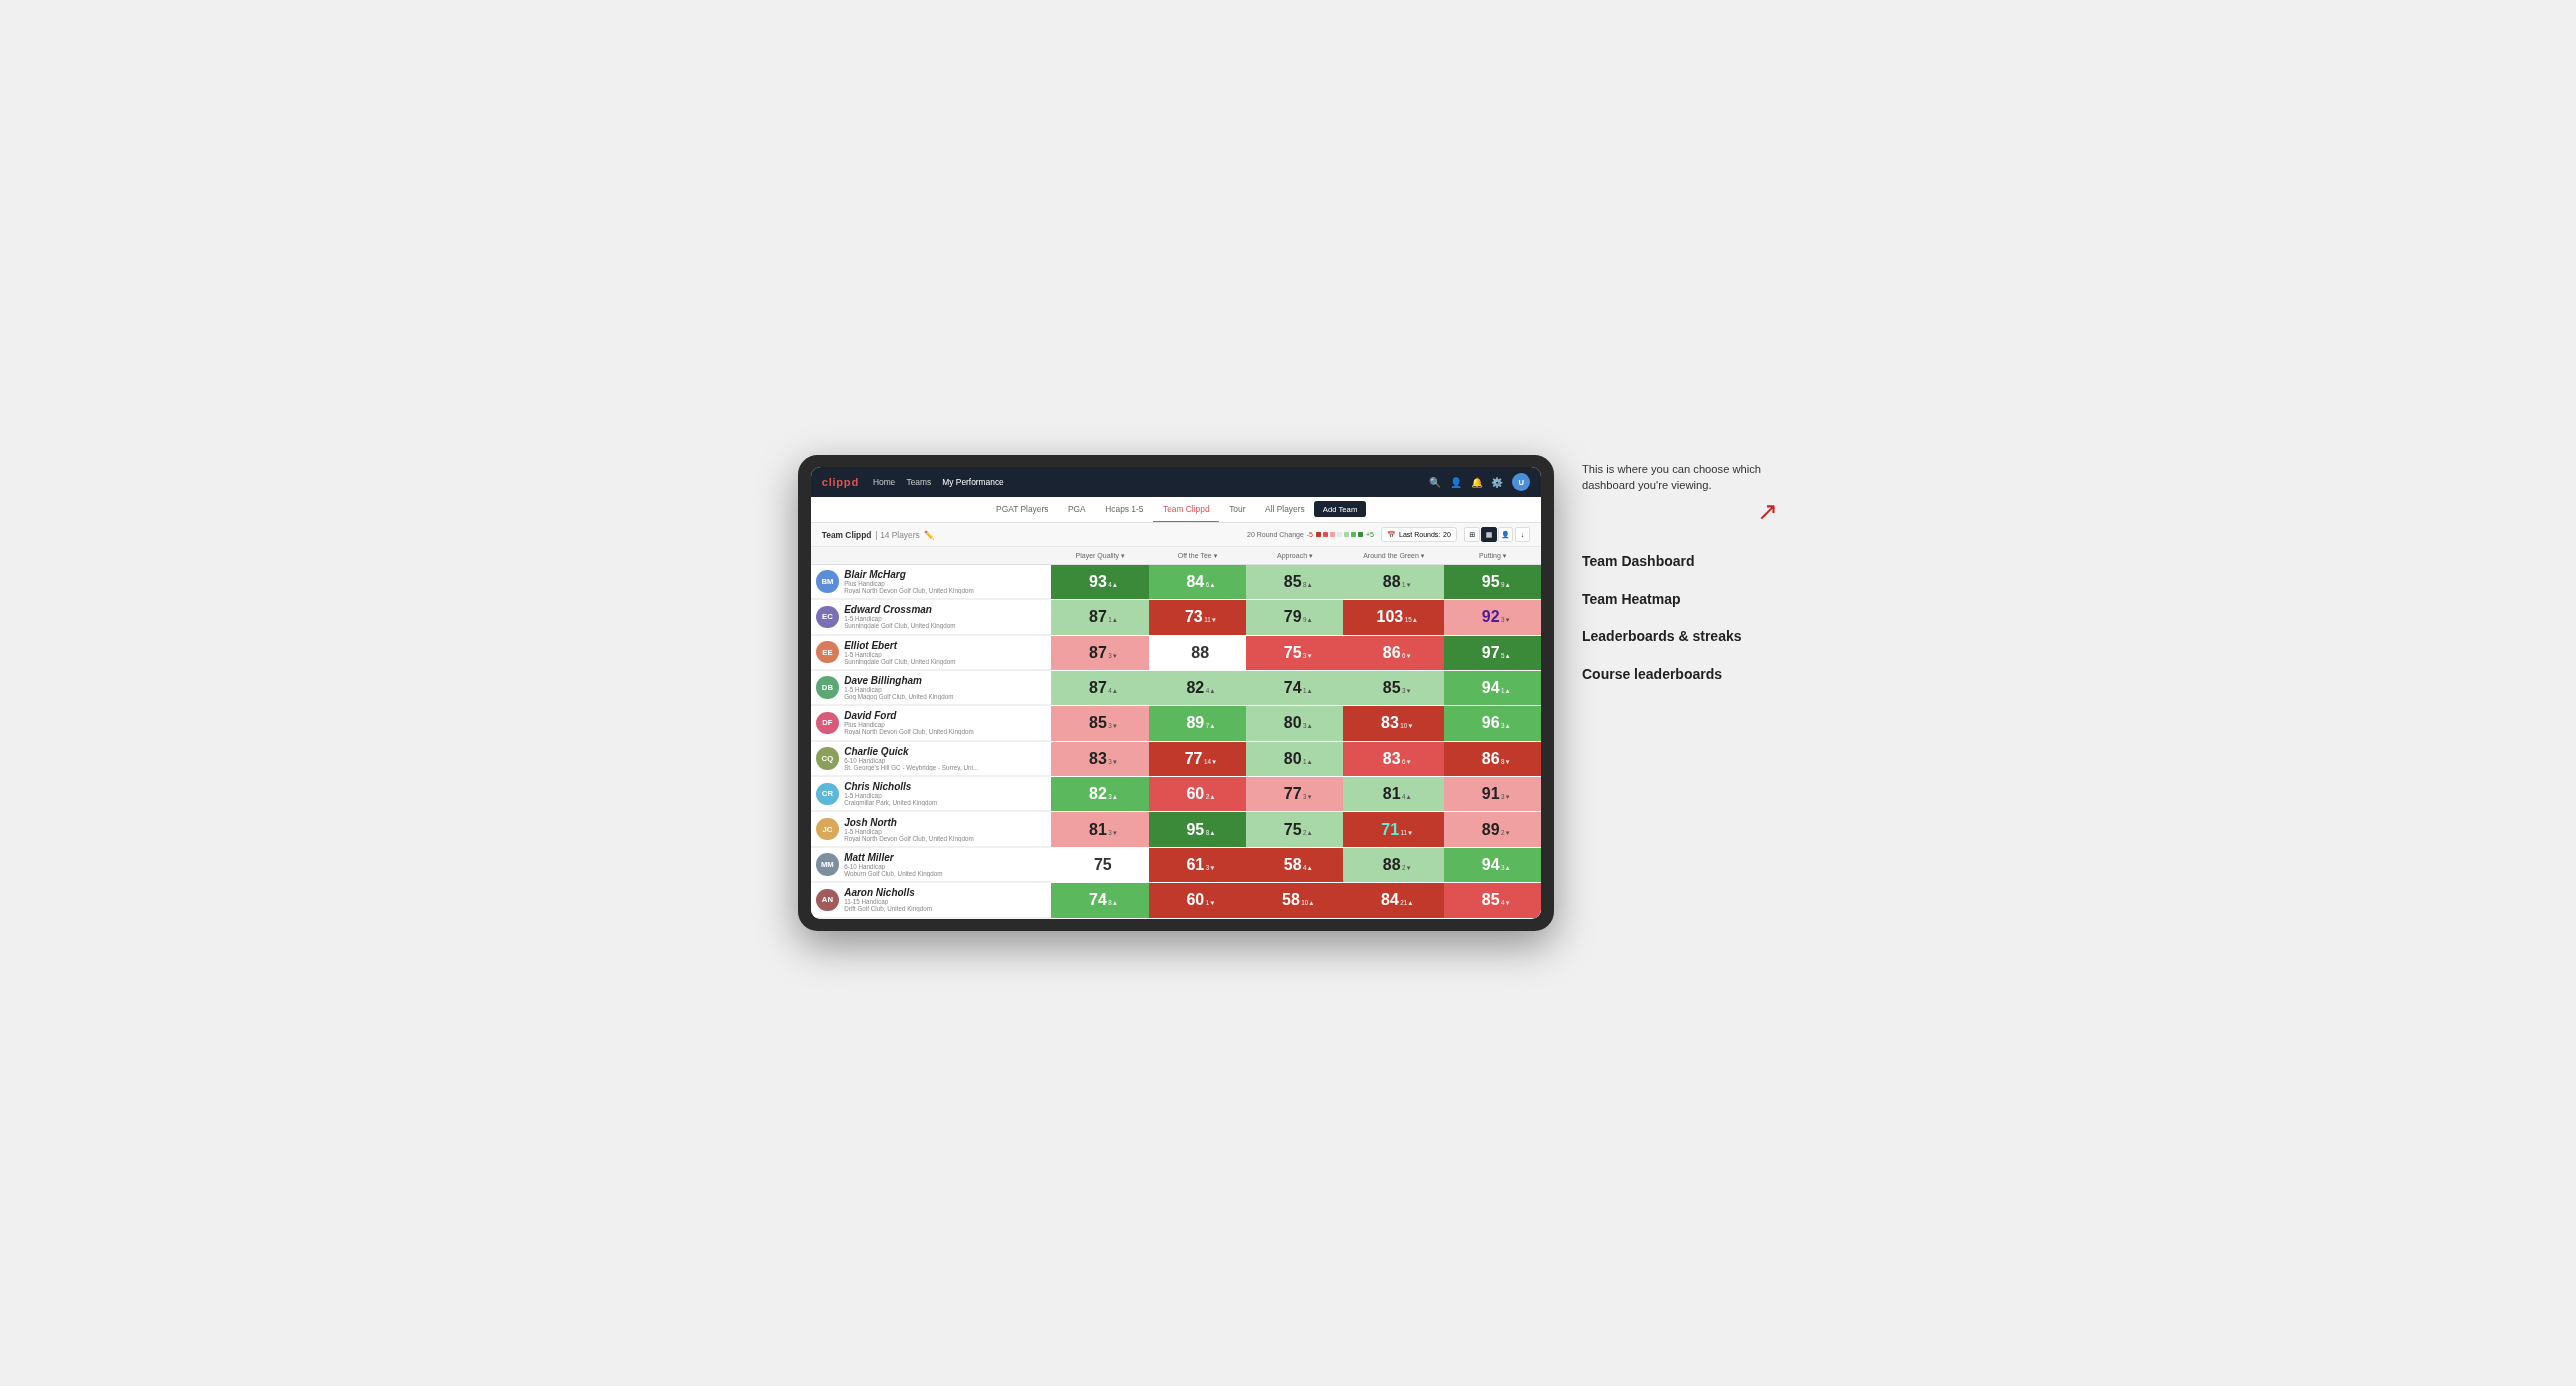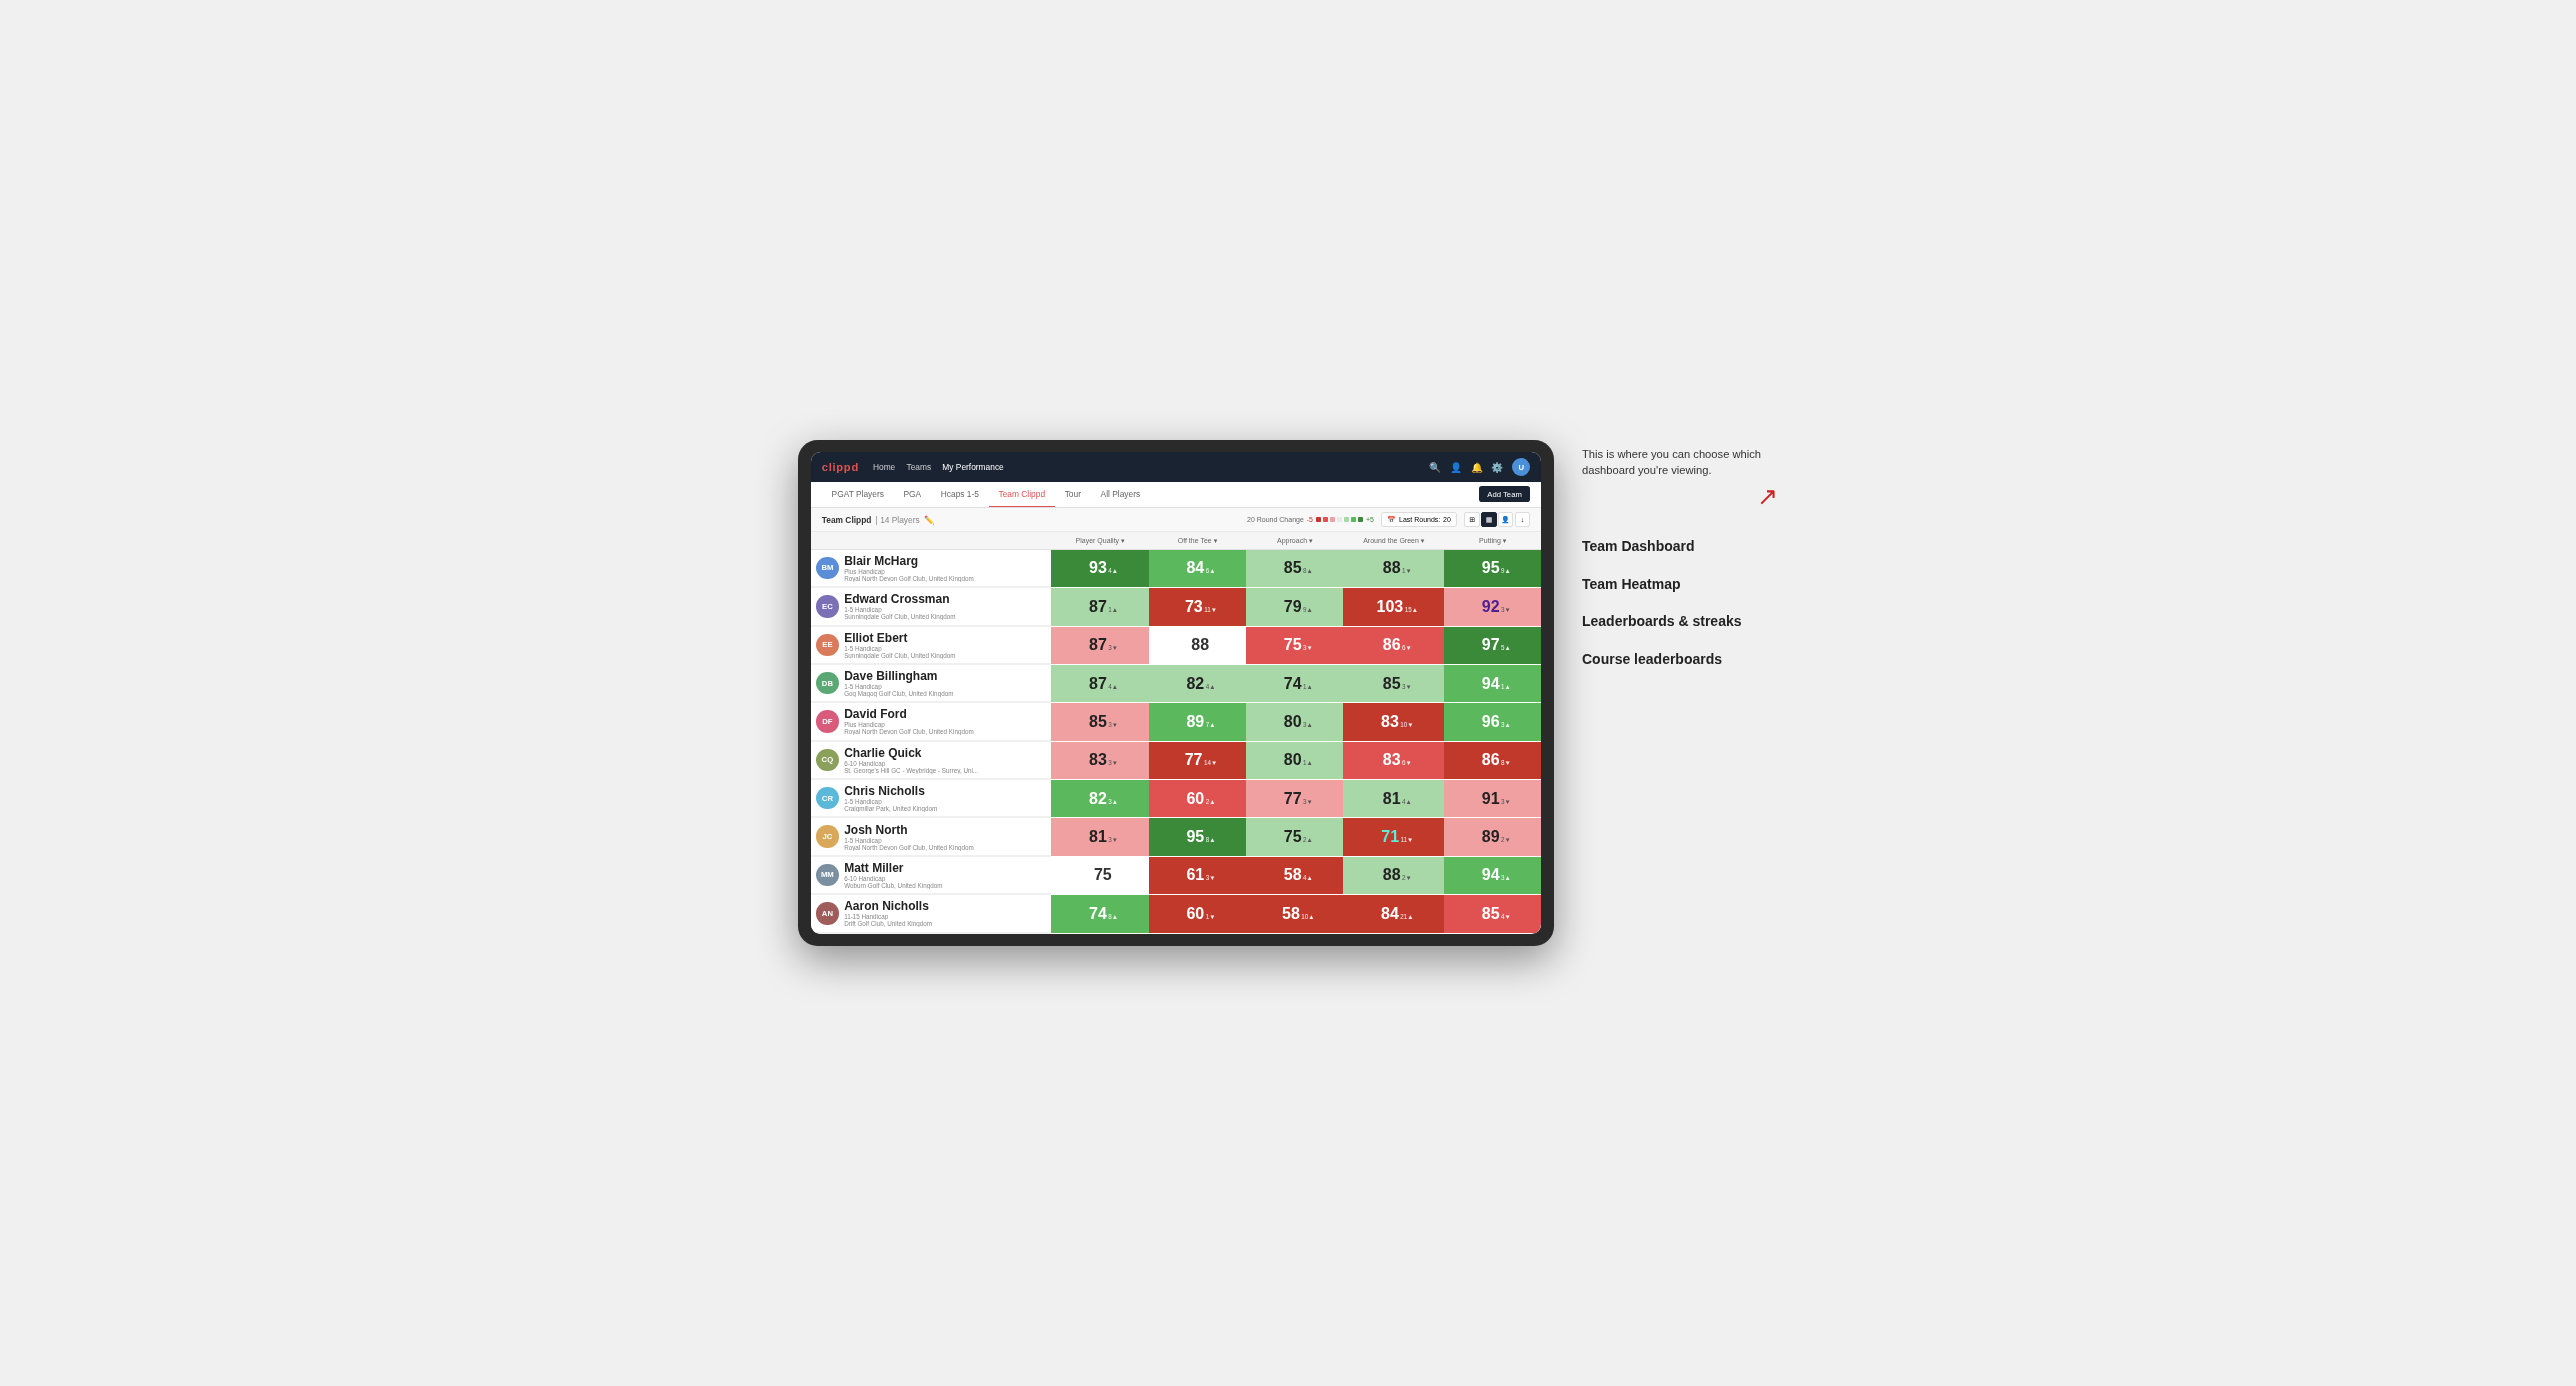--- a/index.html
+++ b/index.html
@@ -95,21 +95,21 @@
       font-weight: 600;
     }
 
     
     .sub-nav {
       background: #fff;
       border-bottom: 0.7px solid #e0e0e0;
       display: flex;
       align-items: center;
       padding: 0 11.2px;
-      justify-content: space-between;
+      justify-content: center;
     }
 
     .sub-nav-tabs {
       display: flex;
       gap: 0;
     }
 
     .sub-nav-tab {
       padding: 7px 9.8px;
       font-size: 8.4px;
@@ -267,26 +267,27 @@
       font-weight: 600;
       color: #fff;
     }
 
     .player-info {
       flex: 1;
       min-width: 0;
     }
 
     .player-name {
-      font-size: 12px;
+      font-size: 10px;
       font-weight: 600;
       color: #222;
       white-space: nowrap;
       overflow: hidden;
       text-overflow: ellipsis;
+      font-style: italic;
     }
 
     .player-meta {
       font-size: 6.3px;
       color: #888;
       white-space: nowrap;
       overflow: hidden;
       text-overflow: ellipsis;
     }
 

